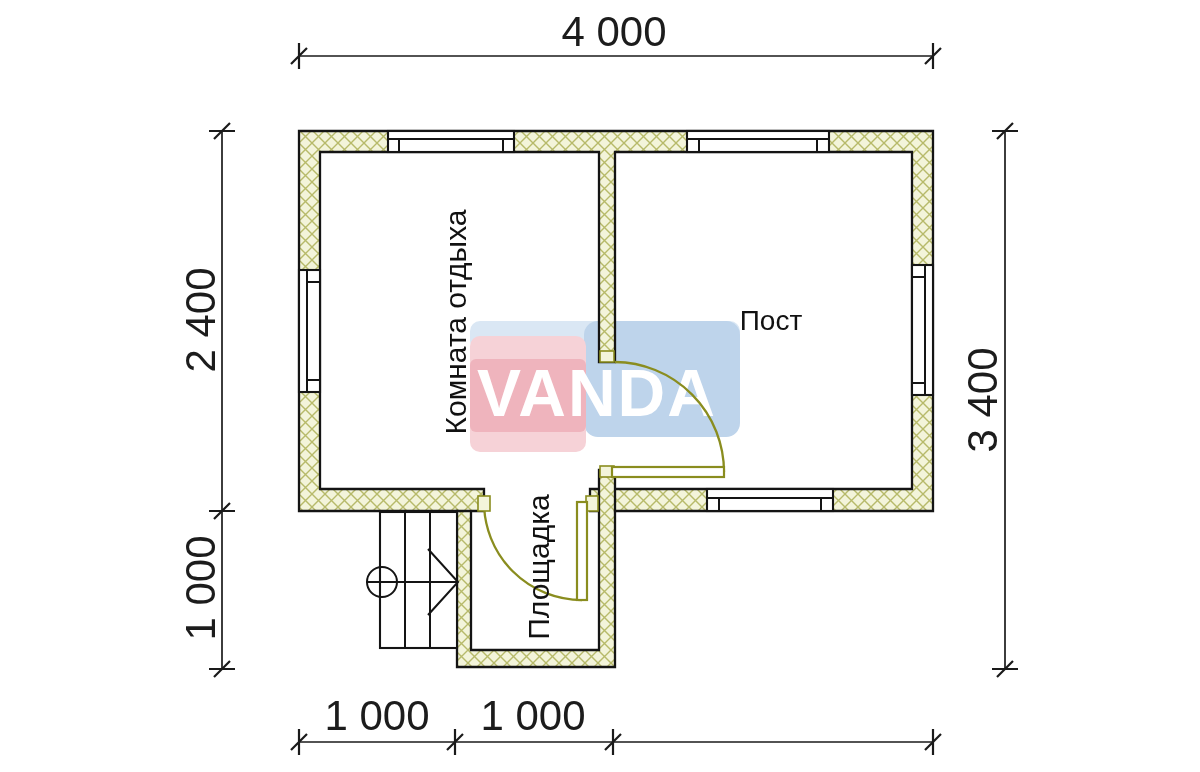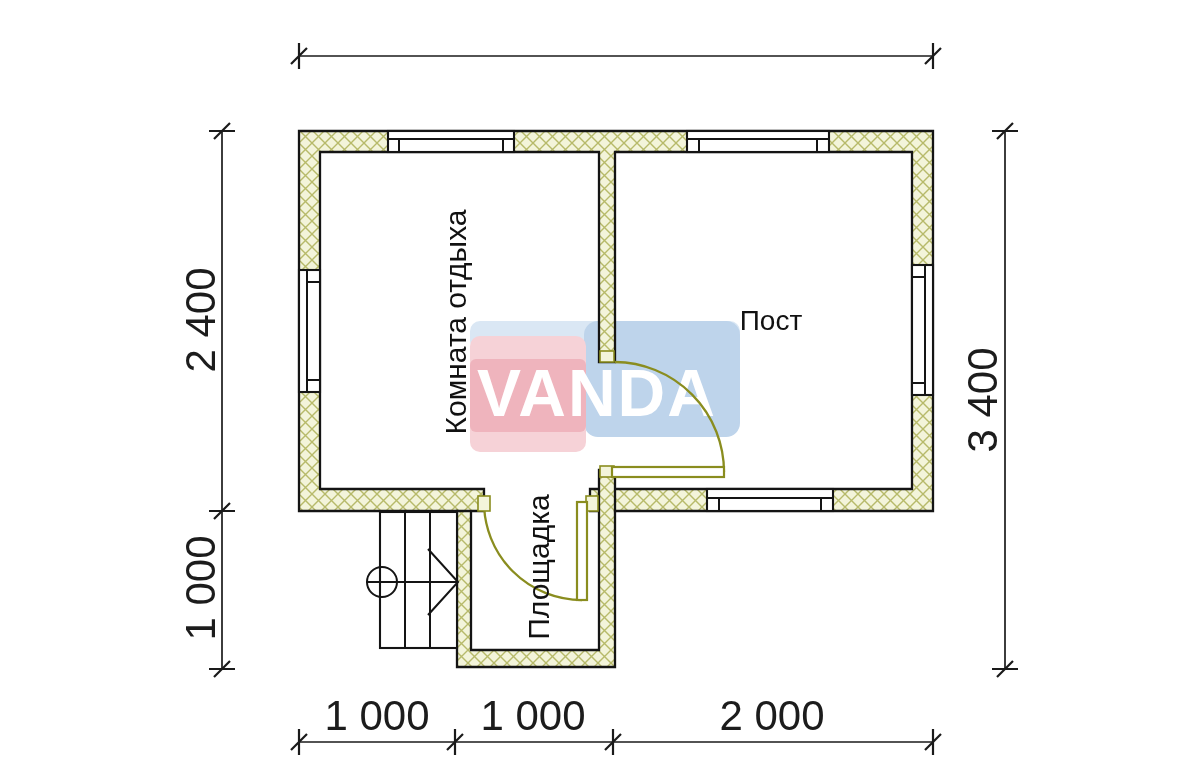--- a/index.html
+++ b/index.html
@@ -138,23 +138,23 @@
       <path class="dimtick" d="M209,131 H235 M214,139 L230,123
                                M209,511 H235 M214,519 L230,503
                                M209,669 H235 M214,677 L230,661"></path>
 
       <path class="dimline" d="M1005,131 V669"></path>
       <path class="dimtick" d="M992,131 H1018 M997,139 L1013,123
                                M992,669 H1018 M997,677 L1013,661"></path>
     </g>
   </svg>
 
+  <div class="lbl dim" style="left:614px;top:32px;">4 000</div>
   <div class="lbl dim" style="left:377px;top:716px;">1 000</div>
   <div class="lbl dim" style="left:533px;top:716px;">1 000</div>
-  <div class="lbl dim" style="left:772px;top:716px;">2 000</div>
   <div class="lbl dim rot" style="left:201px;top:320px;">2 400</div>
   <div class="lbl dim rot" style="left:201px;top:588px;">1 000</div>
   <div class="lbl dim rot" style="left:983px;top:400px;">3 400</div>
 
   <div class="lbl room rot" style="left:456px;top:322px;">Комната отдыха</div>
   <div class="lbl room room-h" style="left:771px;top:321px;">Пост</div>
   <div class="lbl room rot" style="left:539px;top:567px;">Площадка</div>
 
 </div>
 

